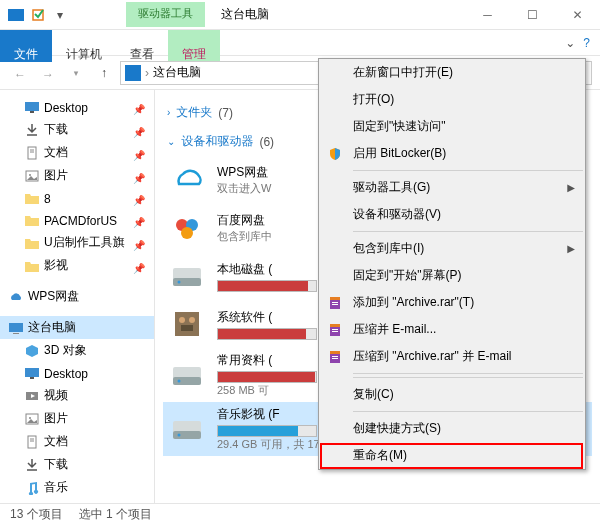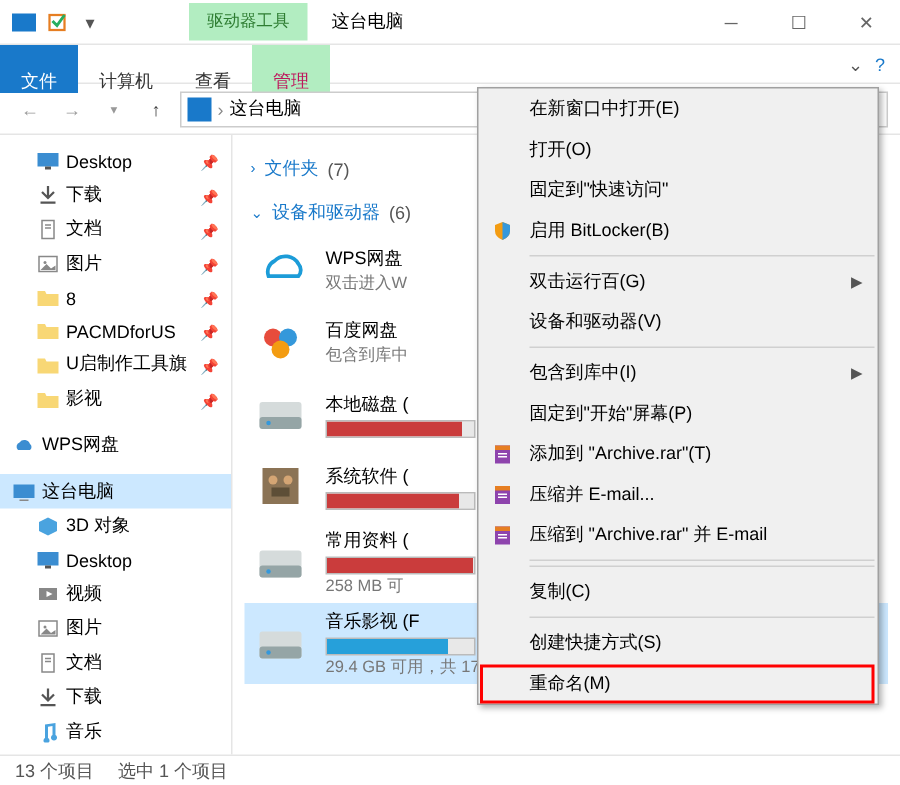--- a/index.html
+++ b/index.html
@@ -374,21 +374,21 @@
       <span class="menu-icon">
         <svg width="14" height="14">
           <path d="M7 1 L12 3 L12 7 Q12 11 7 13 Q2 11 2 7 L2 3 Z" fill="#f39c12"></path>
           <path d="M7 1 L12 3 L12 7 Q12 11 7 13 L7 1" fill="#3498db"></path>
         </svg>
       </span>
       <span>启用 BitLocker(B)</span>
     </div>
     <div class="menu-sep"></div>
     <div class="menu-item">
-      <span>双击运行百(G)</span>
+      <span>驱动器工具(G)</span>
       <span class="menu-arrow">▶</span>
     </div>
     <div class="menu-item">
       <span>设备和驱动器(V)</span>
     </div>
     <div class="menu-sep"></div>
     <div class="menu-item">
       <span>包含到库中(I)</span>
       <span class="menu-arrow">▶</span>
     </div>

